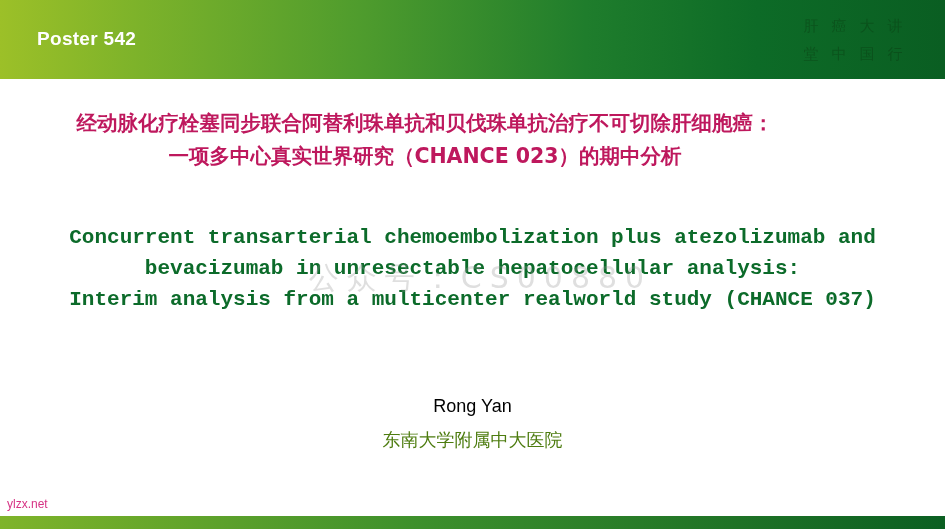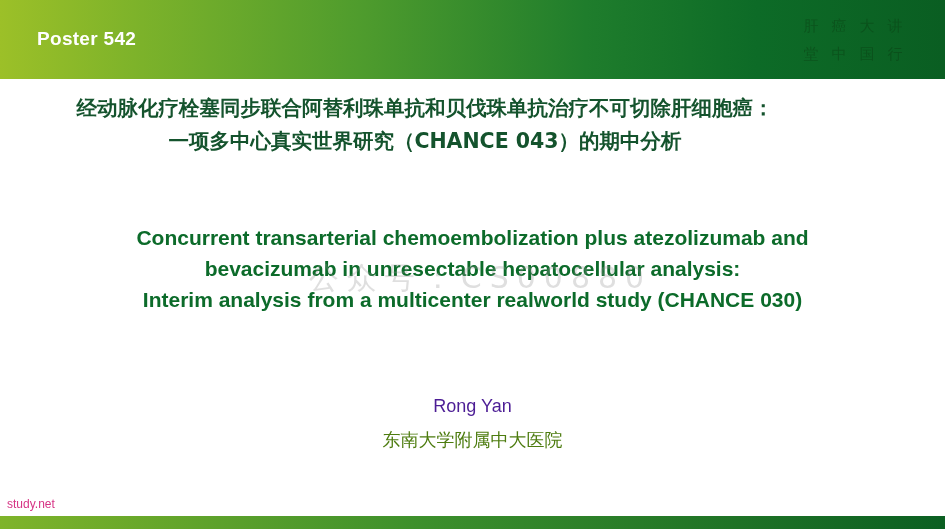--- a/index.html
+++ b/index.html
@@ -82,51 +82,51 @@
     color: rgba(150, 150, 150, 0.30);
     letter-spacing: 8px;
     white-space: nowrap;
     pointer-events: none;
     font-family: "DejaVu Sans", sans-serif;
     margin-left: 8px;
   }
   .title-cn {
     position: absolute;
     left: 0;
-    top: 92px;
+    top: 107px;
     width: 850px;
     text-align: center;
-    color: #14532d;
+    color: #be185d;
     font-weight: bold;
     font-size: 20.5px;
     line-height: 33px;
     font-family: "DejaVu Sans", sans-serif;
   }
   .title-en {
     position: absolute;
     left: 0;
     top: 222px;
     width: 945px;
     text-align: center;
     color: #0c6b2a;
     font-weight: bold;
     font-size: 21px;
     line-height: 31px;
-    font-family: Liberation Sans, sans-serif;
+    font-family: Liberation Mono, monospace;
   }
   .title-en div {
     white-space: nowrap;
   }
   .author-name {
     position: absolute;
     left: 0;
     top: 396px;
     width: 945px;
     text-align: center;
-    color: #4c1d95;
+    color: #000000;
     font-size: 18px;
     font-family: "Liberation Sans", sans-serif;
   }
   .author-affil {
     position: absolute;
     left: 0;
     top: 428px;
     width: 945px;
     text-align: center;
     color: #4d7c0f;
@@ -148,30 +148,30 @@
       <span>讲</span>
       <span>堂</span>
       <span>中</span>
       <span>国</span>
       <span>行</span>
     </div>
   </div>
 
   <div class="title-cn">
     <div>经动脉化疗栓塞同步联合阿替利珠单抗和贝伐珠单抗治疗不可切除肝细胞癌：</div>
-    <div>一项多中心真实世界研究（CHANCE 043）的期中分析</div>
+    <div>一项多中心真实世界研究（CHANCE 023）的期中分析</div>
   </div>
 
   <div class="title-en">
     <div>Concurrent transarterial chemoembolization plus atezolizumab and</div>
     <div>bevacizumab in unresectable hepatocellular analysis:</div>
-    <div>Interim analysis from a multicenter realworld study (CHANCE 030)</div>
+    <div>Interim analysis from a multicenter realworld study (CHANCE 037)</div>
   </div>
 
   <div class="watermark-center">公众号：CS00880</div>
 
   <div class="author-name">Rong Yan</div>
   <div class="author-affil">东南大学附属中大医院</div>
 
-  <div class="watermark-corner">study.net</div>
+  <div class="watermark-corner">ylzx.net</div>
 
   <div class="bottom-bar"></div>
 </div>
 
 </body></html>

